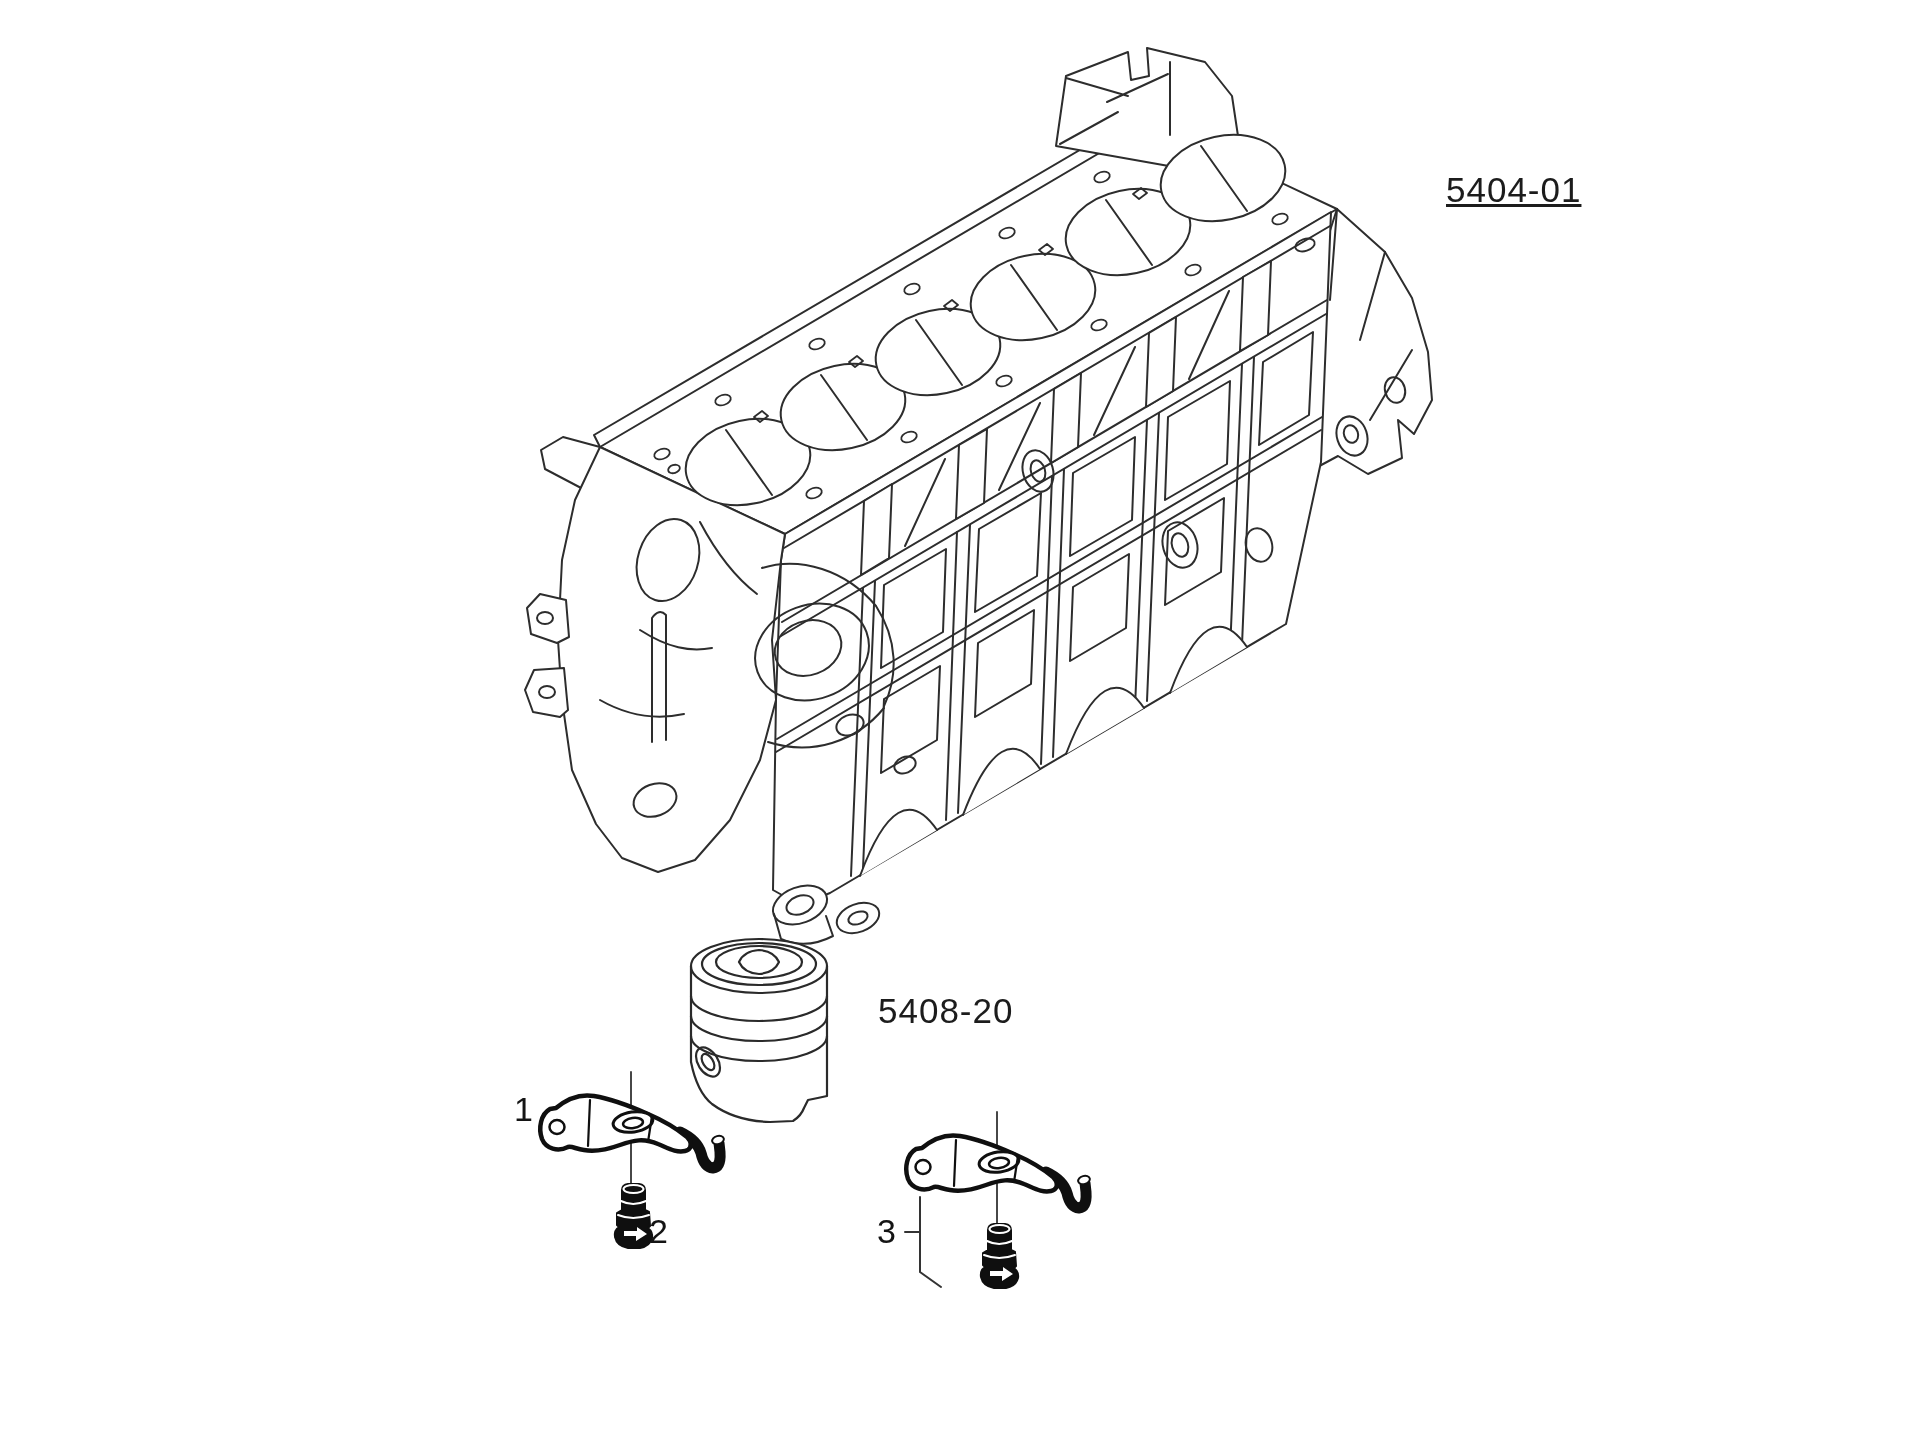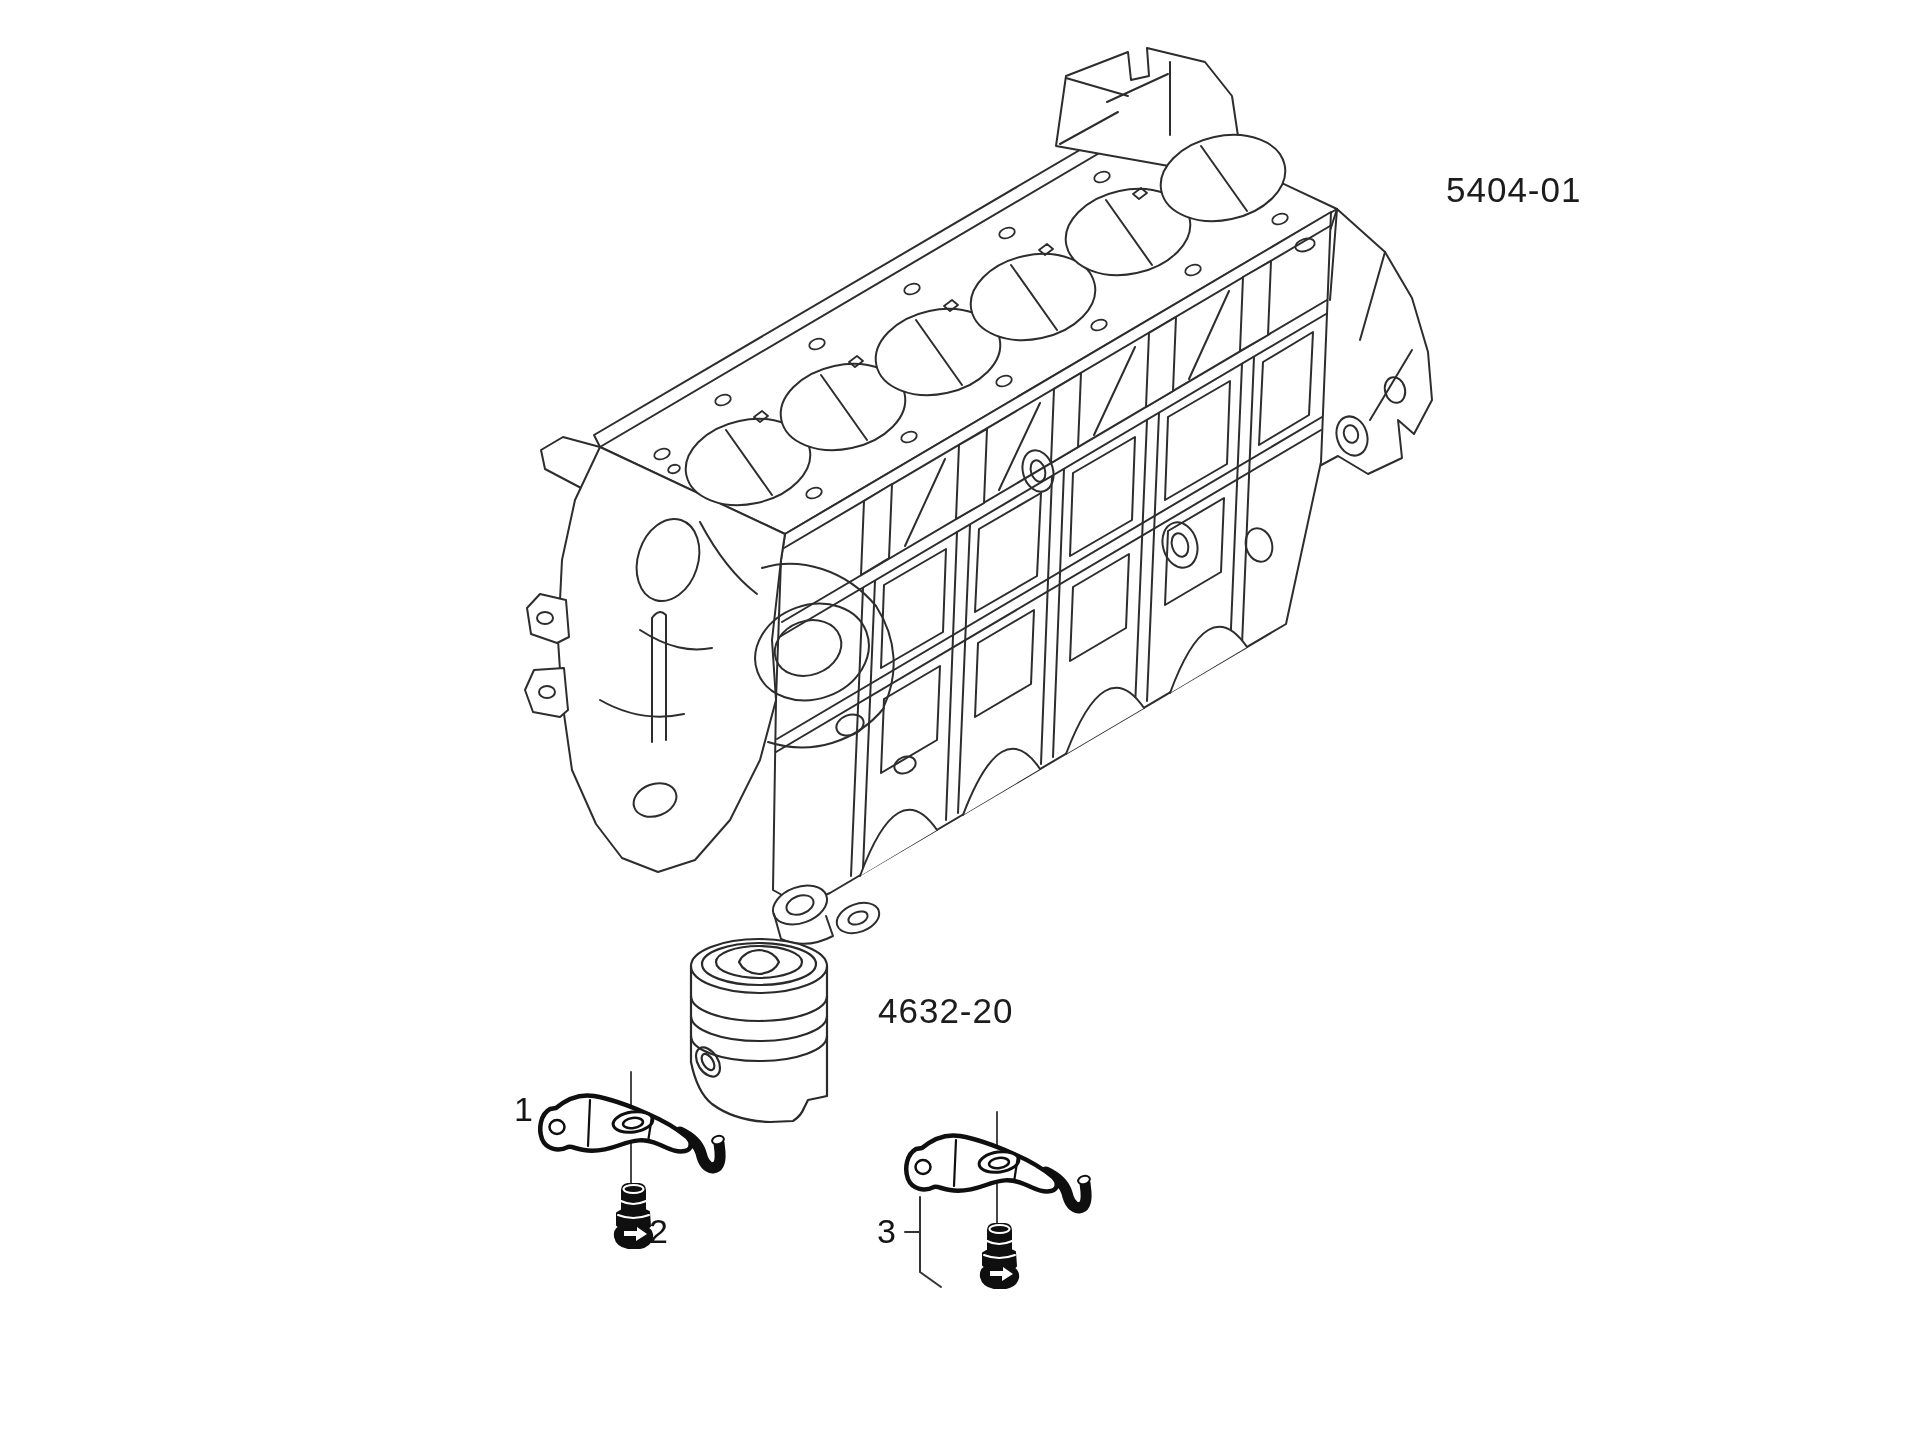--- a/index.html
+++ b/index.html
@@ -180,23 +180,23 @@
     </g>
   </defs>
 
   <use href="#jet-assembly"></use>
 
   <use href="#jet-assembly" transform="translate(366,40)"></use>
 
   <path stroke="#333333" stroke-width="2" fill="none" stroke-linecap="round" d="M 905,1232 L 920,1232 M 920,1197 L 920,1272 L 941,1287"></path>
 </svg>
 
-<div class="ref-label" style="left:1446px;top:172px;">5404-01</div>
-
-<div class="ref-label" style="left:878px;top:993px;">4632-20</div>
+<div class="ref-label" style="left:1446px;top:172px;text-decoration:underline;">5404-01</div>
+
+<div class="ref-label" style="left:878px;top:993px;">5408-20</div>
 
 <div class="callout" style="left:514px;top:1092px;">1</div>
 
 <div class="callout" style="left:649px;top:1214px;">2</div>
 
 <div class="callout" style="left:877px;top:1214px;">3</div>
 
 </div>
 
 </body></html>

